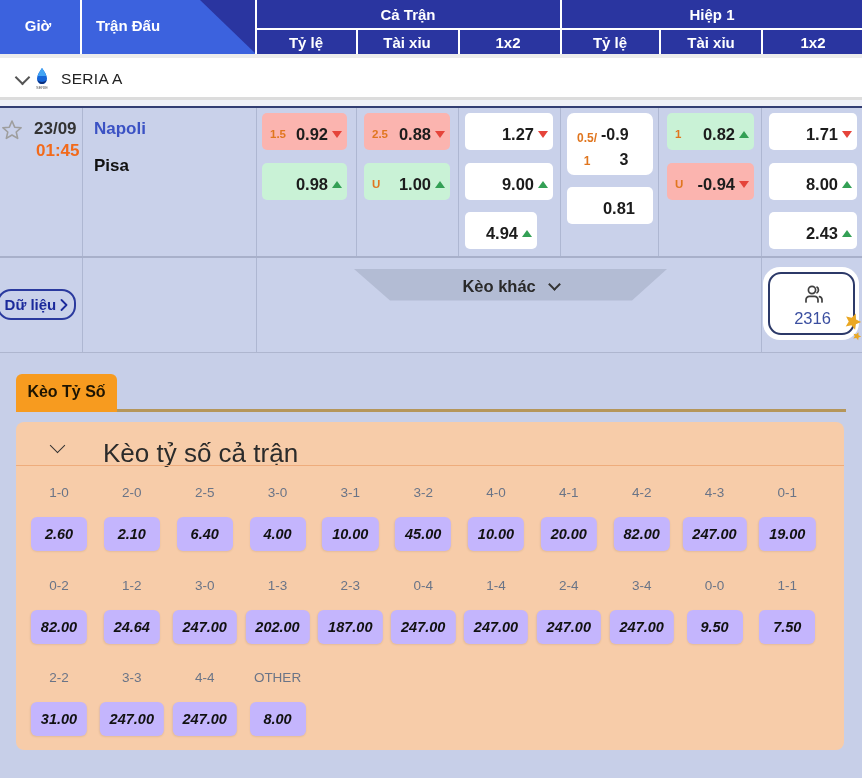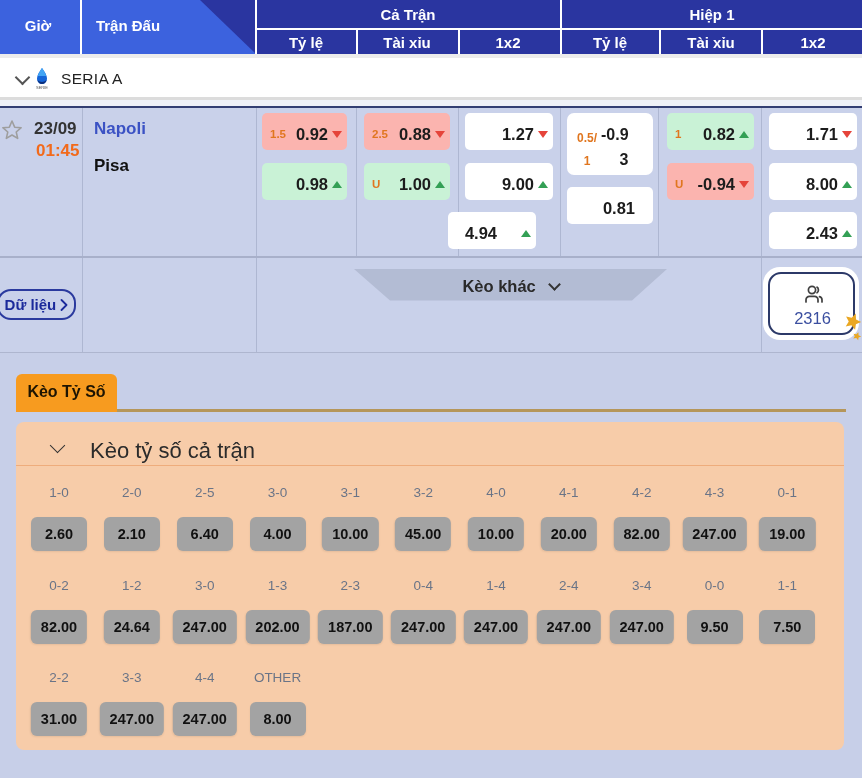--- a/index.html
+++ b/index.html
@@ -51,27 +51,27 @@
   .viewer-num { left:769px; top:309px; width:87px; text-align:center; font-size:16.5px; color:#3b4fa0; }
 
   
   .tab { left:16px; top:374px; width:101px; height:35px; background:#f79b1f; border-radius:6px 6px 0 0;
      display:flex; align-items:center; justify-content:center; font-weight:700; font-size:16px; color:#1d1402; }
   .tab-line { left:16px; top:409px; width:830px; height:2.5px; background:#b5965a; }
   .tab-line2 { left:16px; top:409px; width:101px; height:2.5px; background:#f79b1f; }
 
   
   .panel { left:16px; top:422px; width:828px; height:328px; background:#f7cca9; border-radius:8px; }
-  .panel-title { left:90px; top:438px; font-size:22px; color:#2b2b2b; }
+  .panel-title { left:103px; top:438px; font-size:26px; color:#2b2b2b; }
   .panel-div { left:16px; top:464.5px; width:828px; height:1.5px; background:#eeac7c; }
 
   .sl { position:absolute; transform:translate(-50%,-50%); font-size:13.5px; color:#6a7487; white-space:nowrap; }
-  .sb { position:absolute; transform:translateX(-50%); height:34px; background:#a3a3a3; border-radius:6px;
+  .sb { position:absolute; transform:translateX(-50%); height:34px; background:#c4b5fd; border-radius:6px;
      display:flex; align-items:center; justify-content:center; font-weight:700; font-size:14.5px; color:#111;
-     padding:0 10px; min-width:56px; box-shadow:0 1px 2px rgba(0,0,0,0.08); }
+     padding:0 10px; min-width:56px; box-shadow:0 1px 2px rgba(0,0,0,0.08);font-style:italic; }
 
   .chev { display:inline-block; width:9px; height:9px; border-left:2px solid #333; border-bottom:2px solid #333; transform:rotate(-45deg); }
 </style>
 </head>
 <body>
 
 <div class="abs hdr"></div>
 <div class="abs hdr-blue"></div>
 <div class="abs hline" style="left:80px;top:0;width:1.5px;height:54px;"></div>
 <div class="abs hline" style="left:255px;top:0;width:1.5px;height:54px;"></div>
@@ -148,21 +148,21 @@
 </div>
 
 <div class="cell wht-c" style="left:465px;top:113px;width:88px;height:37px;">
   <span class="num">1.27</span>
     <span class="tri-d"></span>
 </div>
 <div class="cell wht-c" style="left:465px;top:163px;width:88px;height:37px;">
   <span class="num">9.00</span>
     <span class="tri-u"></span>
 </div>
-<div class="cell wht-c" style="left:448px;top:212px;width:88px;height:37px;gap:20px;">
+<div class="cell wht-c" style="left:465px;top:212px;width:72px;height:37px;">
   <span class="num">4.94</span>
     <span class="tri-u"></span>
 </div>
 
 <div class="abs wht-c" style="left:567px;top:113px;width:86px;height:62px;border-radius:7px;">
   <div class="abs" style="left:6px;top:18px;width:28px;text-align:center;font-size:12px;font-weight:700;color:#e0761f;">0.5/</div>
   <div class="abs" style="left:6px;top:41px;width:28px;text-align:center;font-size:12px;font-weight:700;color:#e0761f;">1</div>
   <div class="abs" style="left:34px;top:13px;width:46px;text-align:left;font-size:16px;font-weight:700;color:#1c1c1c;">-0.9</div>
   <div class="abs" style="left:34px;top:38px;width:46px;text-align:center;font-size:16px;font-weight:700;color:#1c1c1c;">3</div>
 </div>

